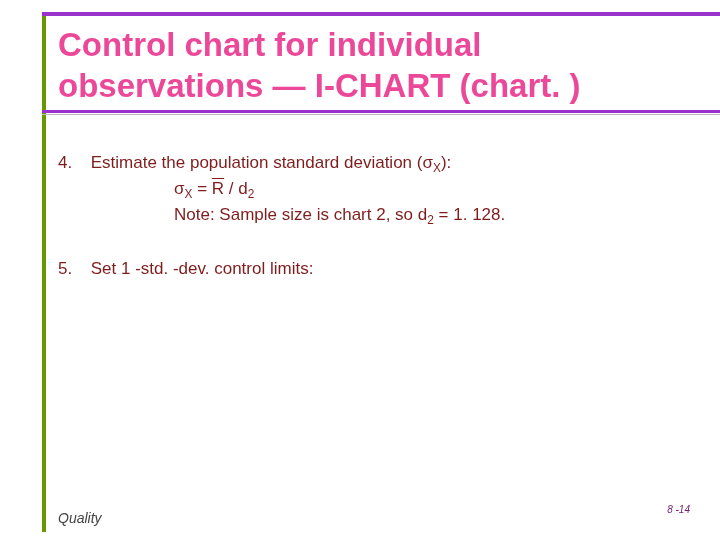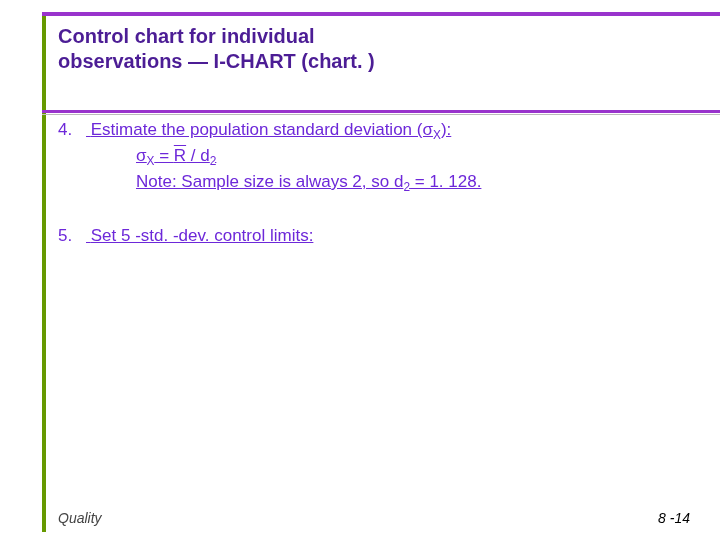--- a/index.html
+++ b/index.html
@@ -33,23 +33,23 @@
     background: #669900;
   }
   .content {
     position: absolute;
     top: 6px;
     left: 40px;
     right: 20px;
     bottom: 0;
   }
   .title {
-    font-size: 20px;
+    font-size: 33px;
     font-weight: bold;
-    color: #4c1d95;
+    color: #ec4899;
     line-height: 1.25;
     padding-top: 6px;
     padding-bottom: 6px;
   }
   .title-underline {
     position: absolute;
     left: -16px;
     right: -20px;
     height: 3px;
     background: #9933cc;
@@ -59,54 +59,53 @@
     position: absolute;
     left: -16px;
     right: -20px;
     height: 1px;
     background: #bbb;
     top: 96px;
   }
   .body {
     margin-top: 38px;
     font-size: 17px;
-    color: #6d28d9;
+    color: #7f1d1d;
     line-height: 1.4;
-    text-decoration: underline;
   }
   .item { margin-bottom: 28px; }
   .num-lead {
     display: inline-block;
     width: 28px;
   }
   .indent {
-    margin-left: 78px;
+    margin-left: 116px;
   }
   .sub { font-size: 0.7em; vertical-align: sub; }
   .overline {
     text-decoration: overline;
     text-decoration-thickness: 1px;
   }
   .footer-center {
     position: absolute;
     bottom: 6px;
     left: 0;
     right: 0;
     text-align: left;
     font-style: italic;
     font-size: 14px;
     color: #444;
   }
   .footer-right {
     position: absolute;
-    bottom: 6px;
+    bottom: 17px;
     right: 10px;
     font-style: italic;
-    font-size: 14px;
-    color: #000000;
+    font-size: 10px;
+    color: #701a75;
   }
 </style>
 </head>
 <body>
 
 <div class="frame">
   <div class="top-rule"></div>
   <div class="left-rule"></div>
 
   <div class="content">
@@ -119,27 +118,27 @@
 
     <div class="body">
 
       <div class="item">
         <span class="num-lead">4.</span>
         <span>Estimate the population standard deviation (σ</span><span class="sub">X</span><span>):</span>
         <div class="indent">
           <span>σ</span><span class="sub">X</span><span> = </span><span class="overline">R</span><span> / d</span><span class="sub">2</span>
         </div>
         <div class="indent">
-          <span>Note:  Sample size is always 2, so d</span><span class="sub">2</span><span> = 1. 128.</span>
+          <span>Note:  Sample size is chart 2, so d</span><span class="sub">2</span><span> = 1. 128.</span>
         </div>
       </div>
 
       <div class="item">
         <span class="num-lead">5.</span>
-        <span>Set 5 -std. -dev. control limits:</span>
+        <span>Set 1 -std. -dev. control limits:</span>
       </div>
 
     </div>
 
     <div class="footer-center">Quality</div>
     <div class="footer-right">8 -14</div>
   </div>
 </div>
 
 </body></html>

